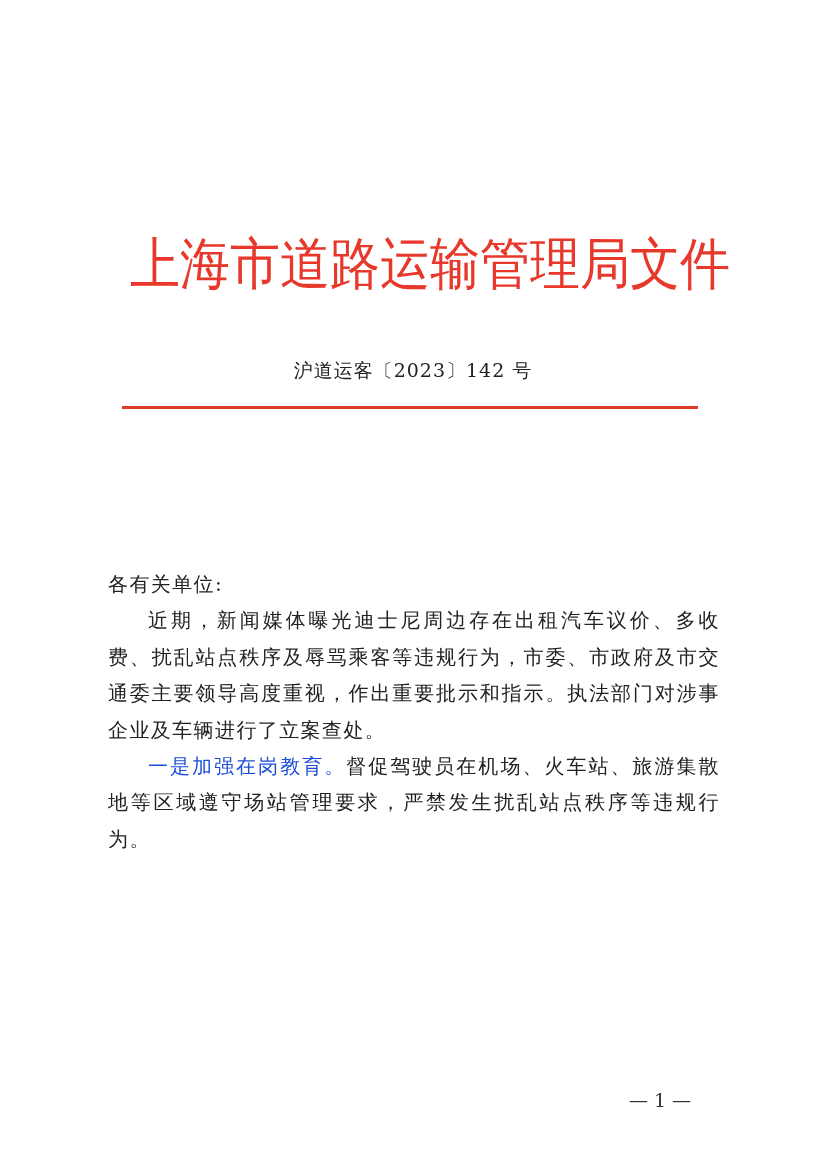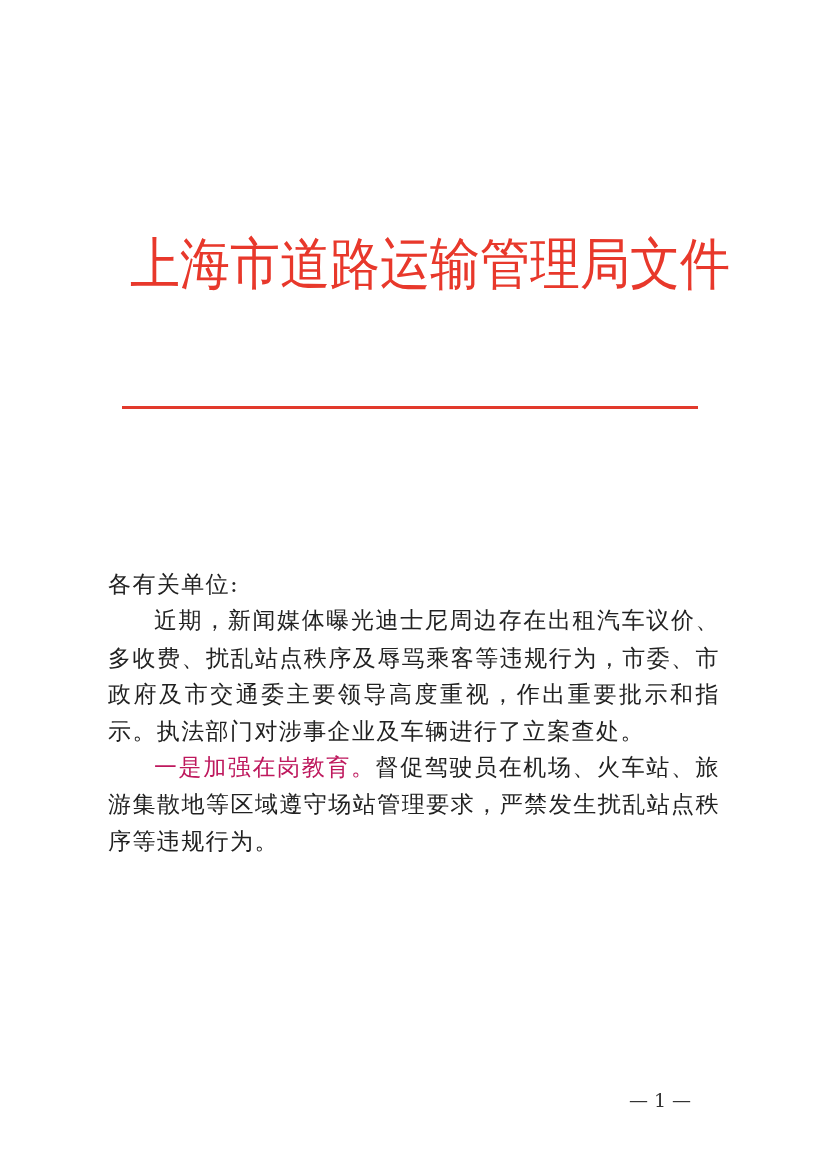--- a/index.html
+++ b/index.html
@@ -68,56 +68,57 @@
       line-height: 38px;
       color: #111;
       letter-spacing: 0.5px;
     }
     .title div { margin: 0; }
     .body {
       position: absolute;
       left: 108px;
       top: 566px;
       width: 612px;
-      font-size: 23px;
+      font-size: 20px;
       line-height: 36.4px;
       color: #222;
       letter-spacing: 1.4px;
       text-align: justify;
     }
     .body p {
       margin: 0;
       text-indent: 2em;
     }
     .body p.salutation {
       text-indent: 0;
     }
     .body .lead {
       font-family: Liberation Serif, serif;
-      color: #be185d;
+      color: #1d4ed8;
     }
     .page-number {
       position: absolute;
       left: 620px;
       top: 1088px;
       width: 80px;
       text-align: center;
       font-size: 19px;
       line-height: 24px;
       color: #333;
       white-space: nowrap;
     }
   </style>
 </head>
 <body>
 
 <div class="page">
 
   <div class="masthead">上海市道路运输管理局文件</div>
 
+  <div class="doc-number">沪道运客〔2023〕142 号</div>
 
   <div class="red-rule"></div>
 
 
   <div class="body">
     <p class="salutation">各有关单位:</p>
     <p><span class="lead"></span><span>近期，新闻媒体曝光迪士尼周边存在出租汽车议价、多收费、扰乱站点秩序及辱骂乘客等违规行为，市委、市政府及市交通委主要领导高度重视，作出重要批示和指示。执法部门对涉事企业及车辆进行了立案查处。</span></p>
     <p><span class="lead">一是加强在岗教育。</span><span>督促驾驶员在机场、火车站、旅游集散地等区域遵守场站管理要求，严禁发生扰乱站点秩序等违规行为。</span></p>
   </div>
 

